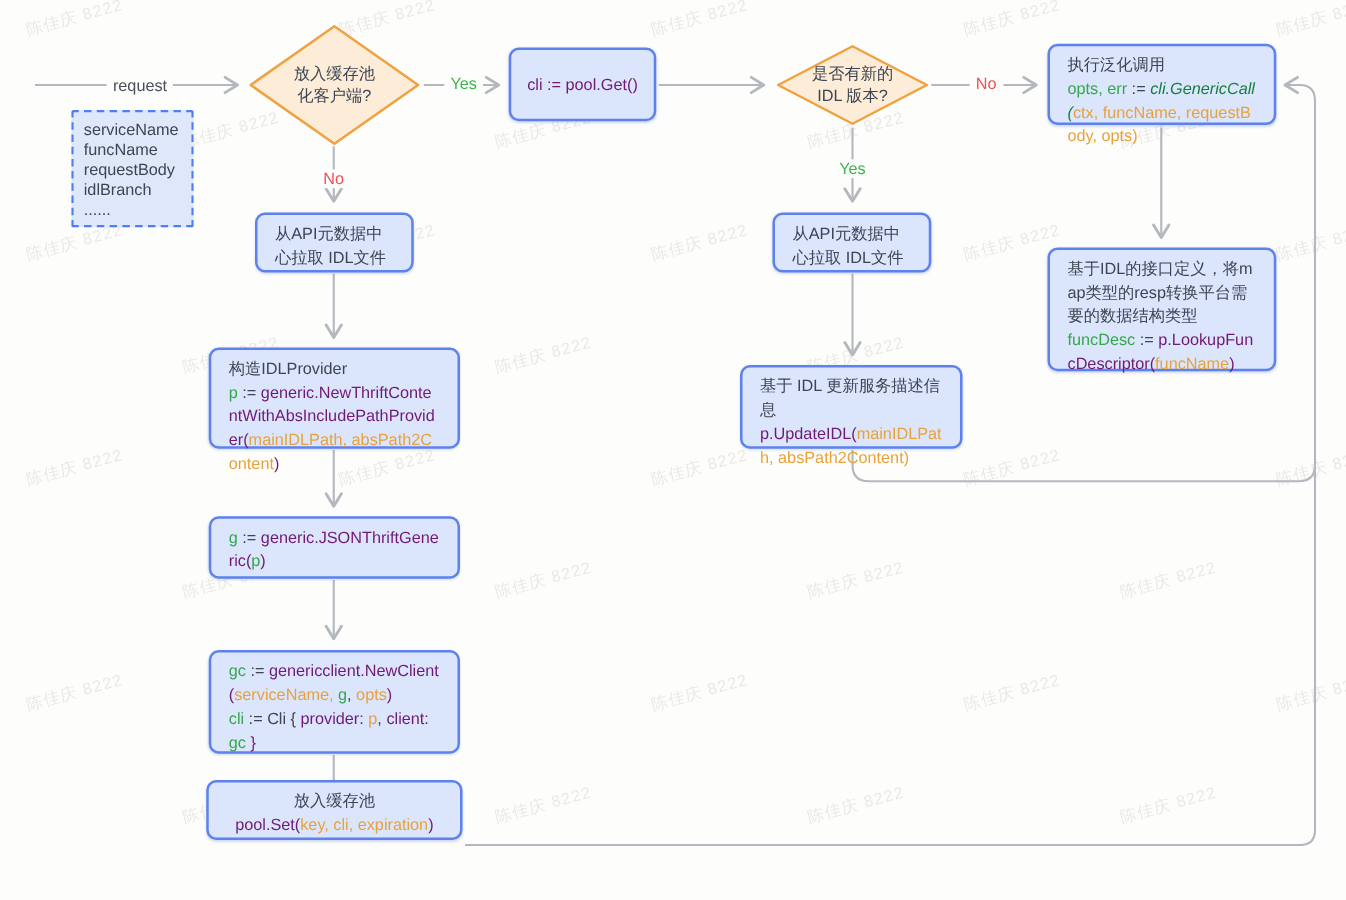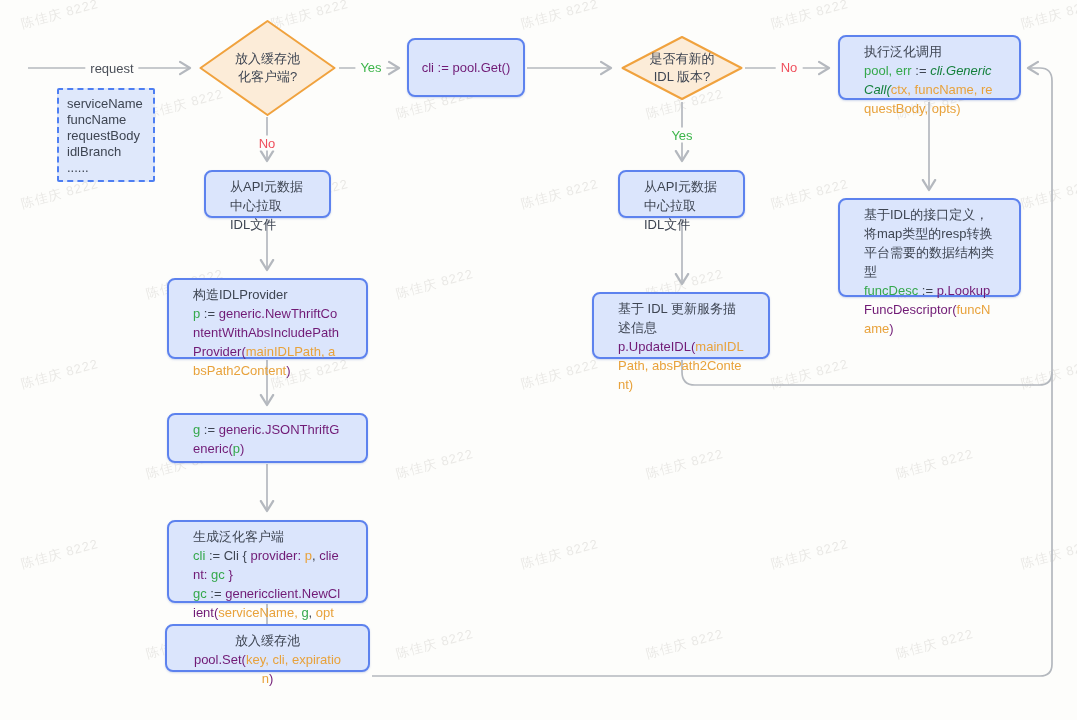--- a/index.html
+++ b/index.html
@@ -11,21 +11,21 @@
   }
   #watermarks{position:absolute;inset:0;z-index:0;pointer-events:none;}
   .wm{
     position:absolute;font-size:13px;color:rgba(100,95,88,0.13);
     transform:rotate(-15deg);white-space:nowrap;letter-spacing:1px;
   }
   #edges{position:absolute;left:0;top:0;z-index:1;}
   .node{
     position:absolute;z-index:2;box-sizing:border-box;
     background:#dbe5fc;border:2px solid #5d82ee;border-radius:8px;
-    padding:5px 24px;font-size:13px;line-height:19px;
+    padding:5px 14px;font-size:13px;line-height:19px;
     box-shadow:0 1px 2px rgba(80,110,200,0.25);
   }
   .node.center{display:flex;align-items:center;justify-content:center;text-align:center;padding:4px;}
   .node .title{color:#3e4552;}
   .code{word-break:break-all;}
   .seg-green{color:#35a84c;}
   .seg-purple{color:#701a75;}
   .seg-orange{color:#e8a23b;}
   .seg-blue{color:#15803d;font-style:italic;}
   .seg-dark{color:#3e4552;}
@@ -153,21 +153,21 @@
       <polygon points="61,1 120.5,32 61,63 1.5,32" fill="#fcecd8" stroke="#f0a23e" stroke-width="2" stroke-linejoin="round"></polygon>
     </svg>
   <div class="dlabel">
     <span>是否有新的</span>
     <span>IDL 版本?</span>
   </div>
 </div>
 
 <div class="node" style="left:838px;top:35px;width:183px;height:65px;">
   <div class="title">执行泛化调用</div>
-  <div class="code"><span class="seg-green">pool, err</span><span class="seg-dark"> := </span><span class="seg-blue">cli.GenericCall(</span><span class="seg-orange">ctx, funcName, requestBody, opts)</span></div>
+  <div class="code"><span class="seg-green">opts, err</span><span class="seg-dark"> := </span><span class="seg-blue">cli.GenericCall(</span><span class="seg-orange">ctx, funcName, requestBody, opts)</span></div>
 </div>
 
 <div class="node" style="left:838px;top:198px;width:183px;height:99px;">
   <div class="title code">基于IDL的接口定义，将map类型的resp转换平台需要的数据结构类型</div>
   <div class="code"><span class="seg-green">funcDesc</span><span class="seg-dark"> := </span><span class="seg-purple">p.LookupFuncDescriptor(</span><span class="seg-orange">funcName</span><span class="seg-purple">)</span></div>
 </div>
 
 <div class="node" style="left:204px;top:170px;width:127px;height:48px;">
   <div class="title">从API元数据中心拉取 IDL文件</div>
 </div>
@@ -184,21 +184,20 @@
 <div class="node" style="left:167px;top:278px;width:201px;height:81px;">
   <div class="title">构造IDLProvider</div>
   <div class="code"><span class="seg-green">p</span><span class="seg-dark"> := </span><span class="seg-purple">generic.NewThriftContentWithAbsIncludePathProvider(</span><span class="seg-orange">mainIDLPath, absPath2Content</span><span class="seg-purple">)</span></div>
 </div>
 
 <div class="node" style="left:167px;top:413px;width:201px;height:50px;">
   <div class="code"><span class="seg-green">g</span><span class="seg-dark"> := </span><span class="seg-purple">generic.JSONThriftGeneric(</span><span class="seg-green">p</span><span class="seg-purple">)</span></div>
 </div>
 
 <div class="node" style="left:167px;top:520px;width:201px;height:83px;">
-  <div class="title">生成泛化客户端</div>
+  <div class="code"><span class="seg-green">gc</span><span class="seg-dark"> := </span><span class="seg-purple">genericclient.NewClient(</span><span class="seg-orange">serviceName, </span><span class="seg-green">g</span><span class="seg-dark">, </span><span class="seg-orange">opts</span><span class="seg-purple">)</span></div>
   <div class="code"><span class="seg-green">cli</span><span class="seg-dark"> := Cli { </span><span class="seg-purple">provider: </span><span class="seg-orange">p</span><span class="seg-dark">, </span><span class="seg-purple">client: </span><span class="seg-green">gc</span><span class="seg-purple"> }</span></div>
-  <div class="code"><span class="seg-green">gc</span><span class="seg-dark"> := </span><span class="seg-purple">genericclient.NewClient(</span><span class="seg-orange">serviceName, </span><span class="seg-green">g</span><span class="seg-dark">, </span><span class="seg-orange">opts</span><span class="seg-purple">)</span></div>
 </div>
 
 <div class="node" style="left:165px;top:624px;width:205px;height:48px;text-align:center;">
   <div class="title">放入缓存池</div>
   <div class="code"><span class="seg-purple">pool.Set(</span><span class="seg-orange">key, cli, expiration</span><span class="seg-purple">)</span></div>
 </div>
 
 </body></html>

